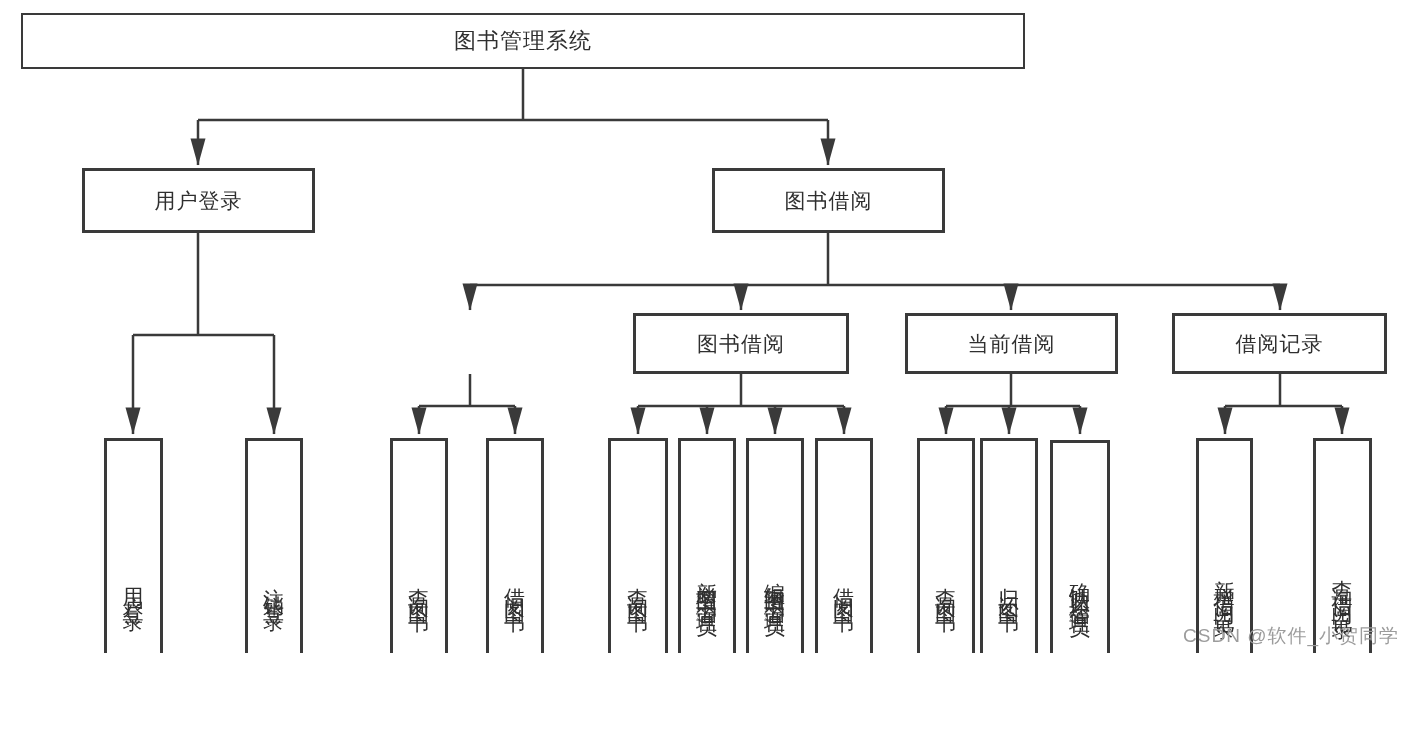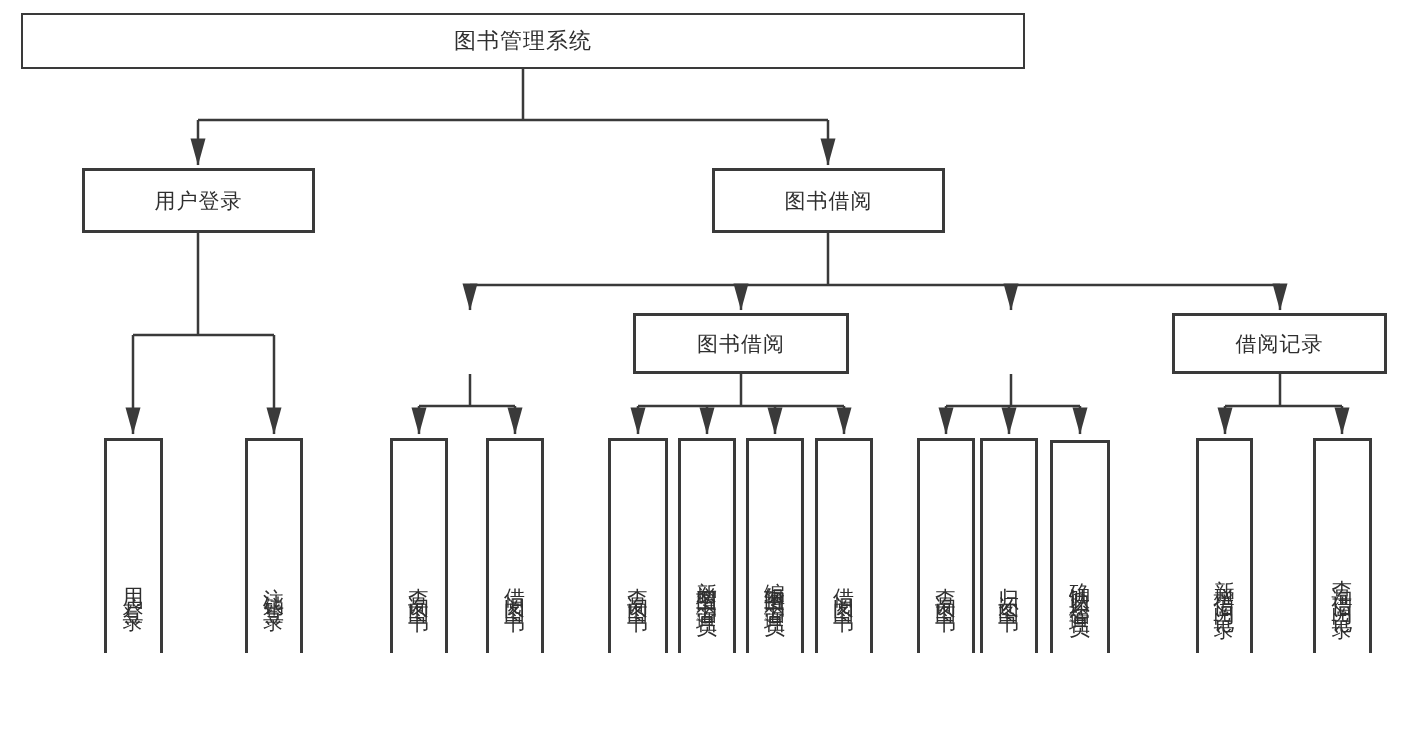--- a/index.html
+++ b/index.html
@@ -101,20 +101,23 @@
   <div class="node h-node" style="left:82px;top:168px;width:233px;height:65px;">
     <span>用户登录</span>
   </div>
   <div class="node h-node" style="left:712px;top:168px;width:233px;height:65px;">
     <span>图书借阅</span>
   </div>
 
   <div class="node h-node" style="left:633px;top:313px;width:216px;height:61px;">
     <span>图书借阅</span>
   </div>
+  <div class="node h-node" style="left:905px;top:313px;width:213px;height:61px;">
+    <span>当前借阅</span>
+  </div>
   <div class="node h-node" style="left:1172px;top:313px;width:215px;height:61px;">
     <span>借阅记录</span>
   </div>
 
   <div class="node v-node" style="left:104px;top:438px;width:59px;height:298px;">
     <span class="vtext">用户登录</span>
   </div>
   <div class="node v-node" style="left:245px;top:438px;width:58px;height:298px;">
     <span class="vtext">注销登录</span>
   </div>
@@ -149,13 +152,14 @@
     <span class="vtext">确认归还（管理员）</span>
   </div>
 
   <div class="node v-node" style="left:1196px;top:438px;width:57px;height:298px;">
     <span class="vtext">新增借阅记录</span>
   </div>
   <div class="node v-node" style="left:1313px;top:438px;width:59px;height:298px;">
     <span class="vtext">查询借阅记录</span>
   </div>
 
+  <div id="watermark">CSDN @软件_小贺同学</div>
 </div>
 
 </body></html>

